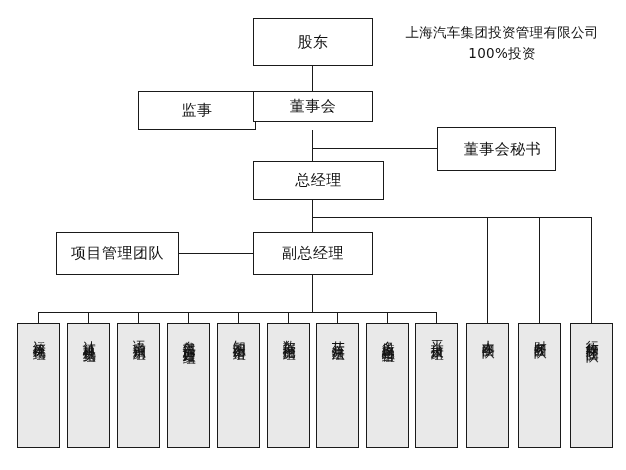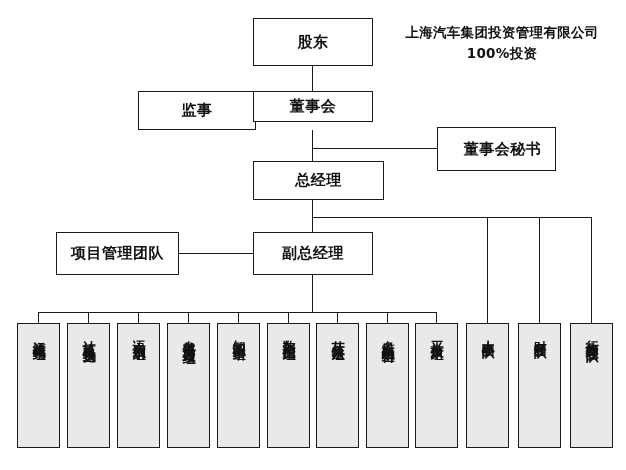--- a/index.html
+++ b/index.html
@@ -8,21 +8,20 @@
     padding: 0;
     background: #ffffff;
   }
   #chart-root {
     position: relative;
     width: 626px;
     height: 470px;
     background: #ffffff;
     font-family: "DejaVu Sans", "Liberation Sans", sans-serif;
     overflow: hidden;
-    font-weight: bold;
   }
   
   .line {
     position: absolute;
     background: #1a1a1a;
   }
   .line.h { height: 1px; }
   .line.v { width: 1px; }
 
   

